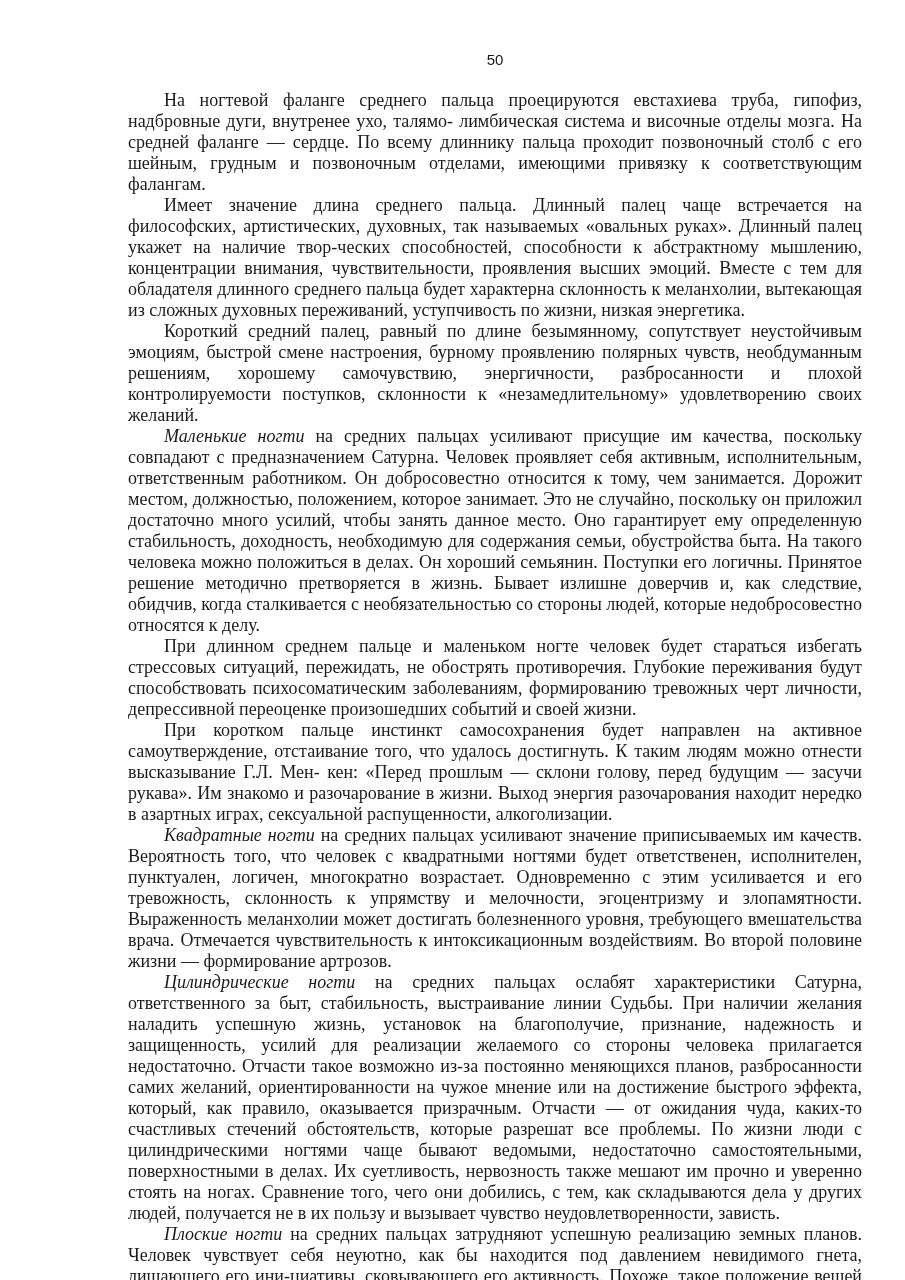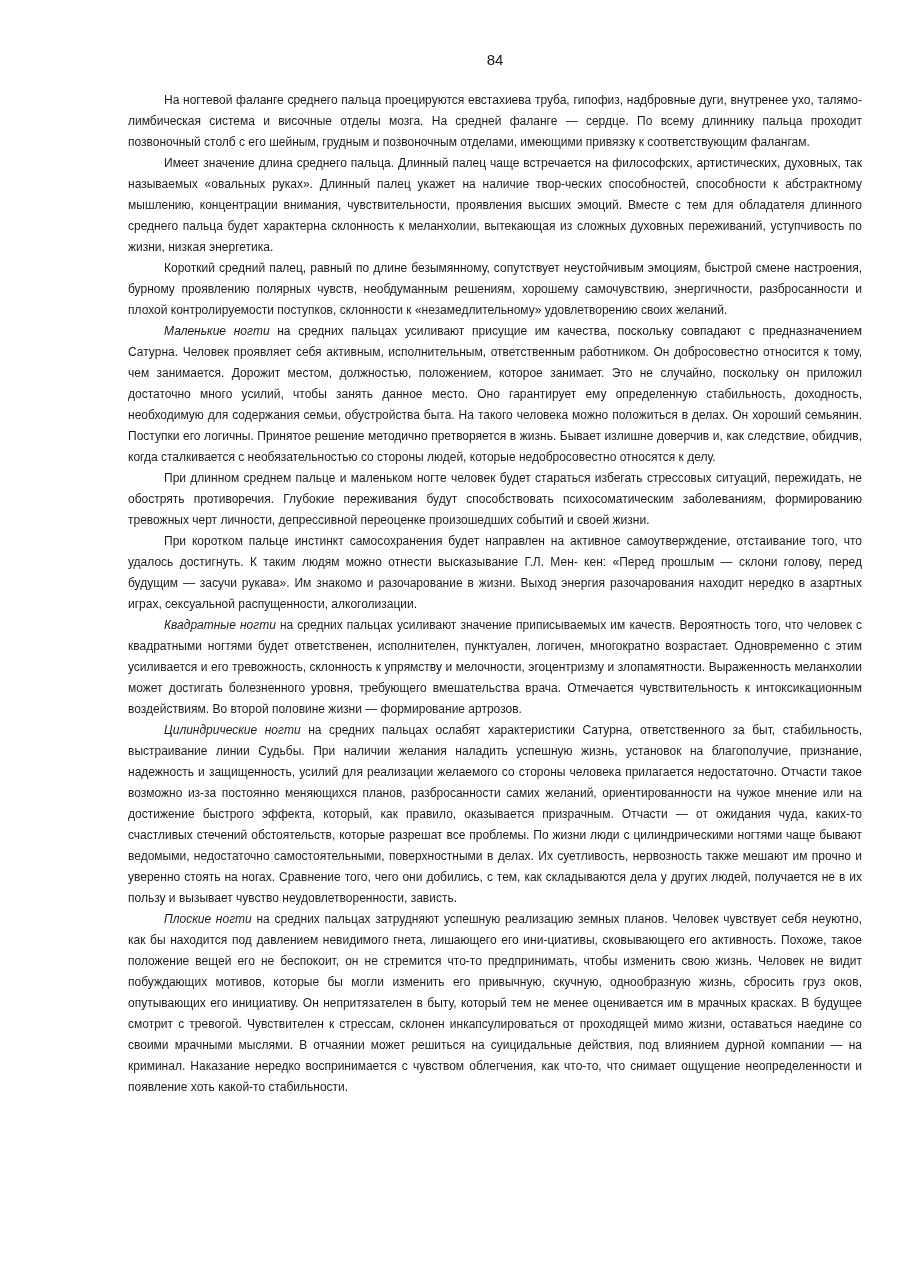--- a/index.html
+++ b/index.html
@@ -23,36 +23,37 @@
   }
   .page-number {
     text-align: center;
     font-size: 15px;
     line-height: 20px;
     margin-bottom: 20px;
     color: #1b1b1b;
   }
   .body-text p {
     margin: 0;
-    font-size: 12px;
+    font-size: 18px;
     line-height: 21px;
     text-align: justify;
     text-indent: 36px;
     color: #1b1b1b;
+    font-family: Liberation Serif, serif;
   }
   .body-text p .lead {
     font-style: italic;
   }
 </style>
 </head>
 <body>
 
 <div class="page">
 
-  <div class="page-number">84</div>
+  <div class="page-number">50</div>
 
   <div class="body-text">
     <p><i class="lead"></i><span>На ногтевой фаланге среднего пальца проецируются евстахиева труба, гипофиз, надбровные дуги, внутренее ухо, талямо- лимбическая система и височные отделы мозга. На средней фаланге — сердце. По всему длиннику пальца проходит позвоночный столб с его шейным, грудным и позвоночным отделами, имеющими привязку к соответствующим фалангам.</span></p>
     <p><i class="lead"></i><span>Имеет значение длина среднего пальца. Длинный палец чаще встречается на философских, артистических, духовных, так называемых «овальных руках». Длинный палец укажет на наличие твор-ческих способностей, способности к абстрактному мышлению, концентрации внимания, чувствительности, проявления высших эмоций. Вместе с тем для обладателя длинного среднего пальца будет характерна склонность к меланхолии, вытекающая из сложных духовных переживаний, уступчивость по жизни, низкая энергетика.</span></p>
     <p><i class="lead"></i><span>Короткий средний палец, равный по длине безымянному, сопутствует неустойчивым эмоциям, быстрой смене настроения, бурному проявлению полярных чувств, необдуманным решениям, хорошему самочувствию, энергичности, разбросанности и плохой контролируемости поступков, склонности к «незамедлительному» удовлетворению своих желаний.</span></p>
     <p><i class="lead">Маленькие ногти</i><span> на средних пальцах усиливают присущие им качества, поскольку совпадают с предназначением Сатурна. Человек проявляет себя активным, исполнительным, ответственным работником. Он добросовестно относится к тому, чем занимается. Дорожит местом, должностью, положением, которое занимает. Это не случайно, поскольку он приложил достаточно много усилий, чтобы занять данное место. Оно гарантирует ему определенную стабильность, доходность, необходимую для содержания семьи, обустройства быта. На такого человека можно положиться в делах. Он хороший семьянин. Поступки его логичны. Принятое решение методично претворяется в жизнь. Бывает излишне доверчив и, как следствие, обидчив, когда сталкивается с необязательностью со стороны людей, которые недобросовестно относятся к делу.</span></p>
     <p><i class="lead"></i><span>При длинном среднем пальце и маленьком ногте человек будет стараться избегать стрессовых ситуаций, пережидать, не обострять противоречия. Глубокие переживания будут способствовать психосоматическим заболеваниям, формированию тревожных черт личности, депрессивной переоценке произошедших событий и своей жизни.</span></p>
     <p><i class="lead"></i><span>При коротком пальце инстинкт самосохранения будет направлен на активное самоутверждение, отстаивание того, что удалось достигнуть. К таким людям можно отнести высказывание Г.Л. Мен- кен: «Перед прошлым — склони голову, перед будущим — засучи рукава». Им знакомо и разочарование в жизни. Выход энергия разочарования находит нередко в азартных играх, сексуальной распущенности, алкоголизации.</span></p>
     <p><i class="lead">Квадратные ногти</i><span> на средних пальцах усиливают значение приписываемых им качеств. Вероятность того, что человек с квадратными ногтями будет ответственен, исполнителен, пунктуален, логичен, многократно возрастает. Одновременно с этим усиливается и его тревожность, склонность к упрямству и мелочности, эгоцентризму и злопамятности. Выраженность меланхолии может достигать болезненного уровня, требующего вмешательства врача. Отмечается чувствительность к интоксикационным воздействиям. Во второй половине жизни — формирование артрозов.</span></p>
     <p><i class="lead">Цилиндрические ногти</i><span> на средних пальцах ослабят характеристики Сатурна, ответственного за быт, стабильность, выстраивание линии Судьбы. При наличии желания наладить успешную жизнь, установок на благополучие, признание, надежность и защищенность, усилий для реализации желаемого со стороны человека прилагается недостаточно. Отчасти такое возможно из-за постоянно меняющихся планов, разбросанности самих желаний, ориентированности на чужое мнение или на достижение быстрого эффекта, который, как правило, оказывается призрачным. Отчасти — от ожидания чуда, каких-то счастливых стечений обстоятельств, которые разрешат все проблемы. По жизни люди с цилиндрическими ногтями чаще бывают ведомыми, недостаточно самостоятельными, поверхностными в делах. Их суетливость, нервозность также мешают им прочно и уверенно стоять на ногах. Сравнение того, чего они добились, с тем, как складываются дела у других людей, получается не в их пользу и вызывает чувство неудовлетворенности, зависть.</span></p>

